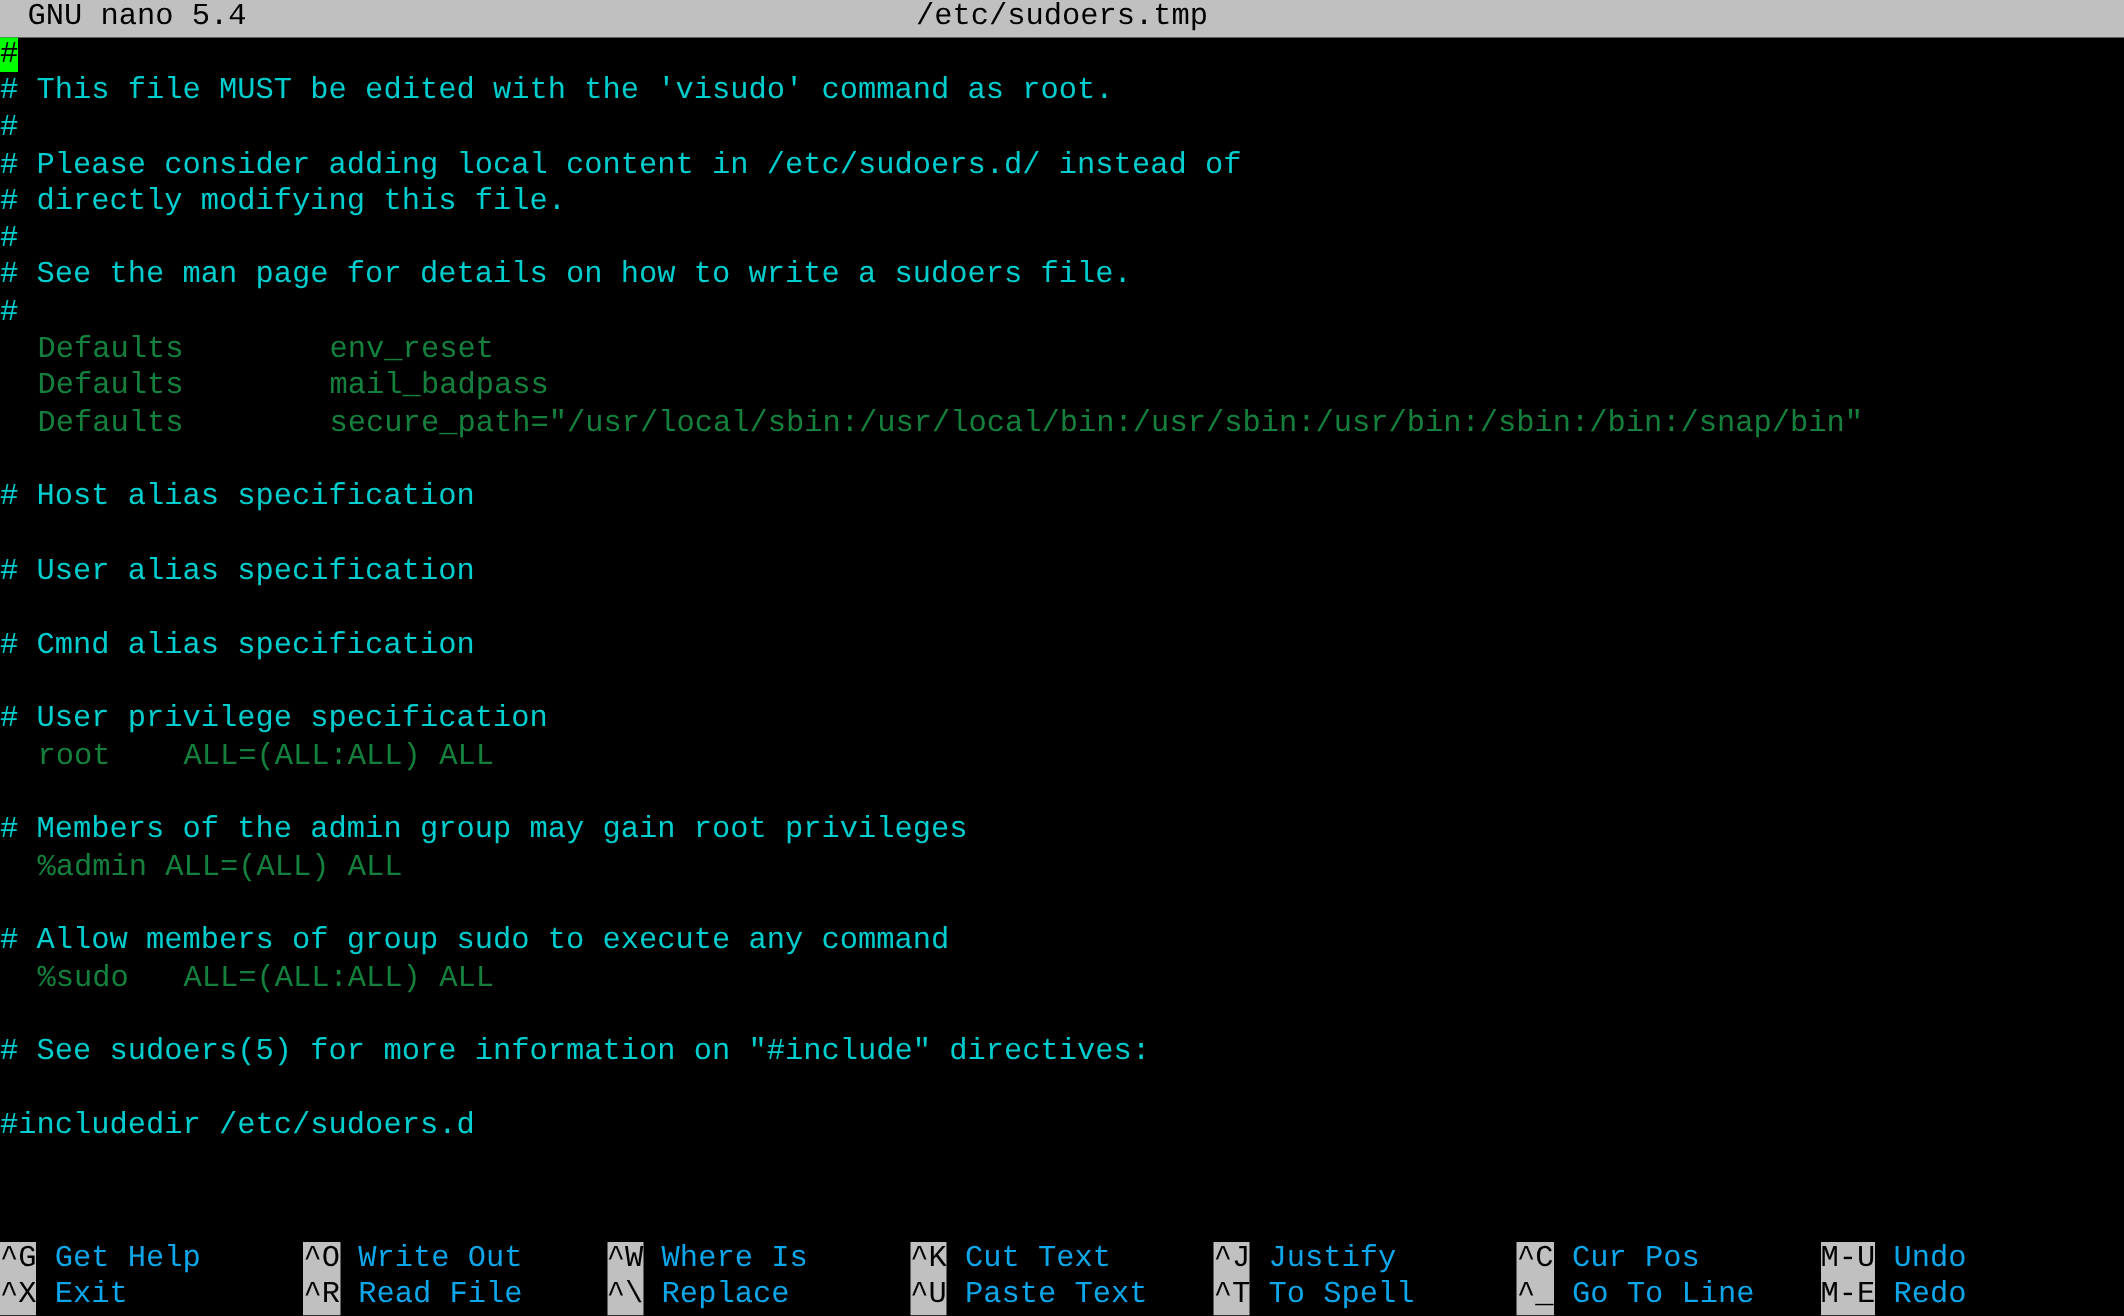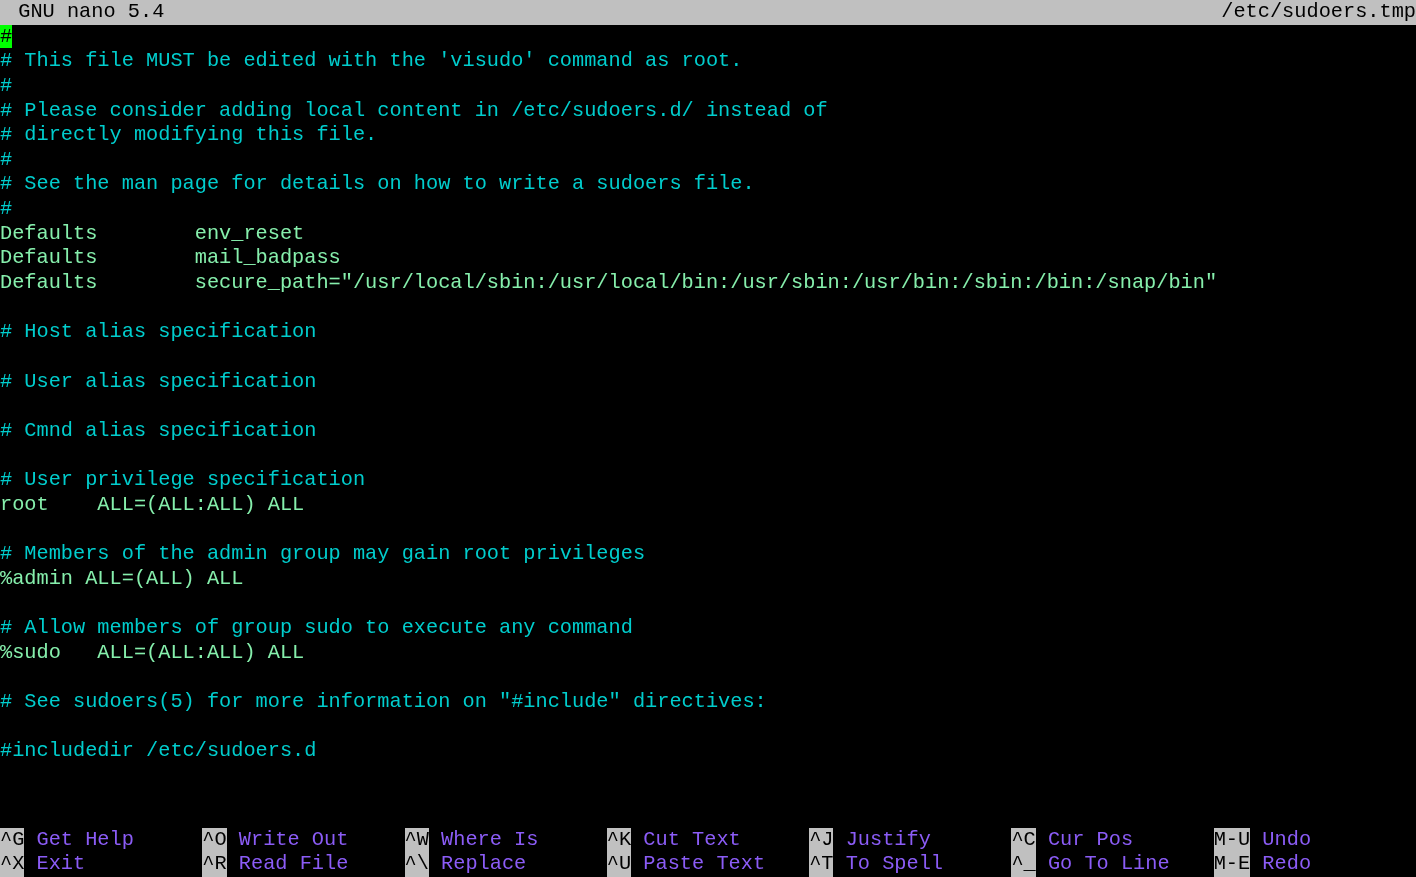--- a/index.html
+++ b/index.html
@@ -28,56 +28,57 @@
     width: 100%;
     height: 24.65px;
   }
   .titlebar .left {
     padding-left: 0.9em;
   }
   .titlebar .center {
     position: absolute;
     left: 0;
     width: 100%;
-    text-align: right;
+    text-align: center;
   }
   .editor {
     flex: 1;
     position: relative;
   }
   .line {
     display: block;
     height: 24.65px;
   }
   .cursor {
     background: #00ff00;
     color: #000000;
   }
   .comment {
     color: #00cdcd;
   }
   .plain {
-    color: #86efac;
+    color: #15803d;
+    margin-left: 25px;
   }
   .shortcut-bar {
     display: flex;
     flex-direction: column;
   }
   .shortcut-row {
     display: flex;
     width: 100%;
     height: 24.65px;
   }
   .shortcut-key {
     background: #c0c0c0;
     color: #000000;
     display: inline-block;
   }
   .shortcut-label {
-    color: #8b5cf6;
+    color: #0ea5e9;
     display: inline-block;
   }
   .shortcut-item {
     flex: 1;
     display: flex;
   }
 </style>
 </head>
 <body>
 

